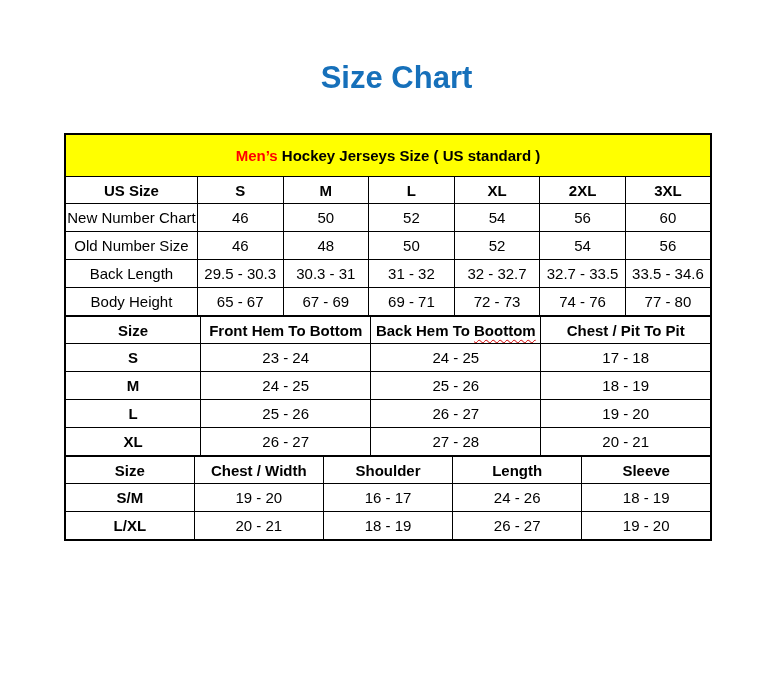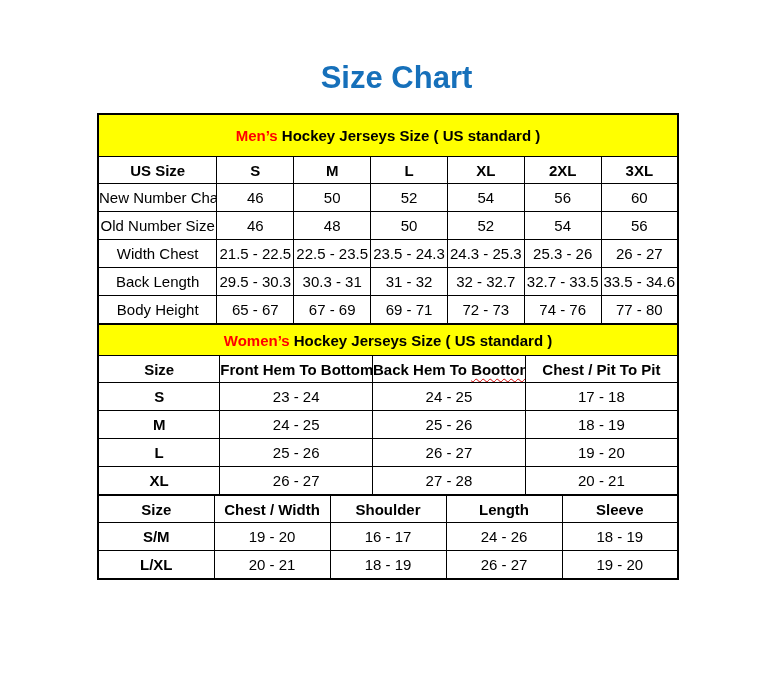--- a/index.html
+++ b/index.html
@@ -11,22 +11,22 @@
   .title{
     margin:60px 0 0 0;
     text-align:center;
     font-size:31px;
     font-weight:bold;
     letter-spacing:0px;
     color:#1670BA;
     padding-left:17px;
   }
   .chart{
-    width:582px;
-    margin:17px auto 0 auto;
+    width:648px;
+    margin:37px auto 0 auto;
   }
   table.section-table{
     width:100%;
     border-collapse:collapse;
     table-layout:fixed;
     border:2.5px solid #000;
   }
   table.section-table + table.section-table{margin-top:-2px;}
   .section-table td, .section-table th{
     border:1.5px solid #000;
@@ -103,29 +103,20 @@
         <tr class="data-row">
           <td class="row-label">Old Number Size</td>
           <td>46</td>
           <td>48</td>
           <td>50</td>
           <td>52</td>
           <td>54</td>
           <td>56</td>
         </tr>
         <tr class="data-row">
-          <td class="row-label">Width Chest</td>
-          <td>21.5 - 22.5</td>
-          <td>22.5 - 23.5</td>
-          <td>23.5 - 24.3</td>
-          <td>24.3 - 25.3</td>
-          <td>25.3 - 26</td>
-          <td>26 - 27</td>
-        </tr>
-        <tr class="data-row">
           <td class="row-label">Back Length</td>
           <td>29.5 - 30.3</td>
           <td>30.3 - 31</td>
           <td>31 - 32</td>
           <td>32 - 32.7</td>
           <td>32.7 - 33.5</td>
           <td>33.5 - 34.6</td>
         </tr>
         <tr class="data-row">
           <td class="row-label">Body Height</td>
@@ -139,23 +130,20 @@
       </tbody>
     </table>
     <table class="section-table" id="sec-womens">
       <colgroup>
         <col class="col-first">
         <col>
         <col>
         <col>
       </colgroup>
       <tbody>
-        <tr>
-          <td colspan="4" class="banner-cell"><span class="hl">Women’s</span><span> Hockey Jerseys Size ( US standard )</span></td>
-        </tr>
         <tr class="header-row">
           <th>Size</th>
           <th>Front Hem To Bottom</th>
           <th>Back Hem To <span class="squiggle">Boottom</span></th>
           <th>Chest / Pit To Pit</th>
         </tr>
         <tr class="data-row">
           <td class="row-label">S</td>
           <td>23 - 24</td>
           <td>24 - 25</td>

